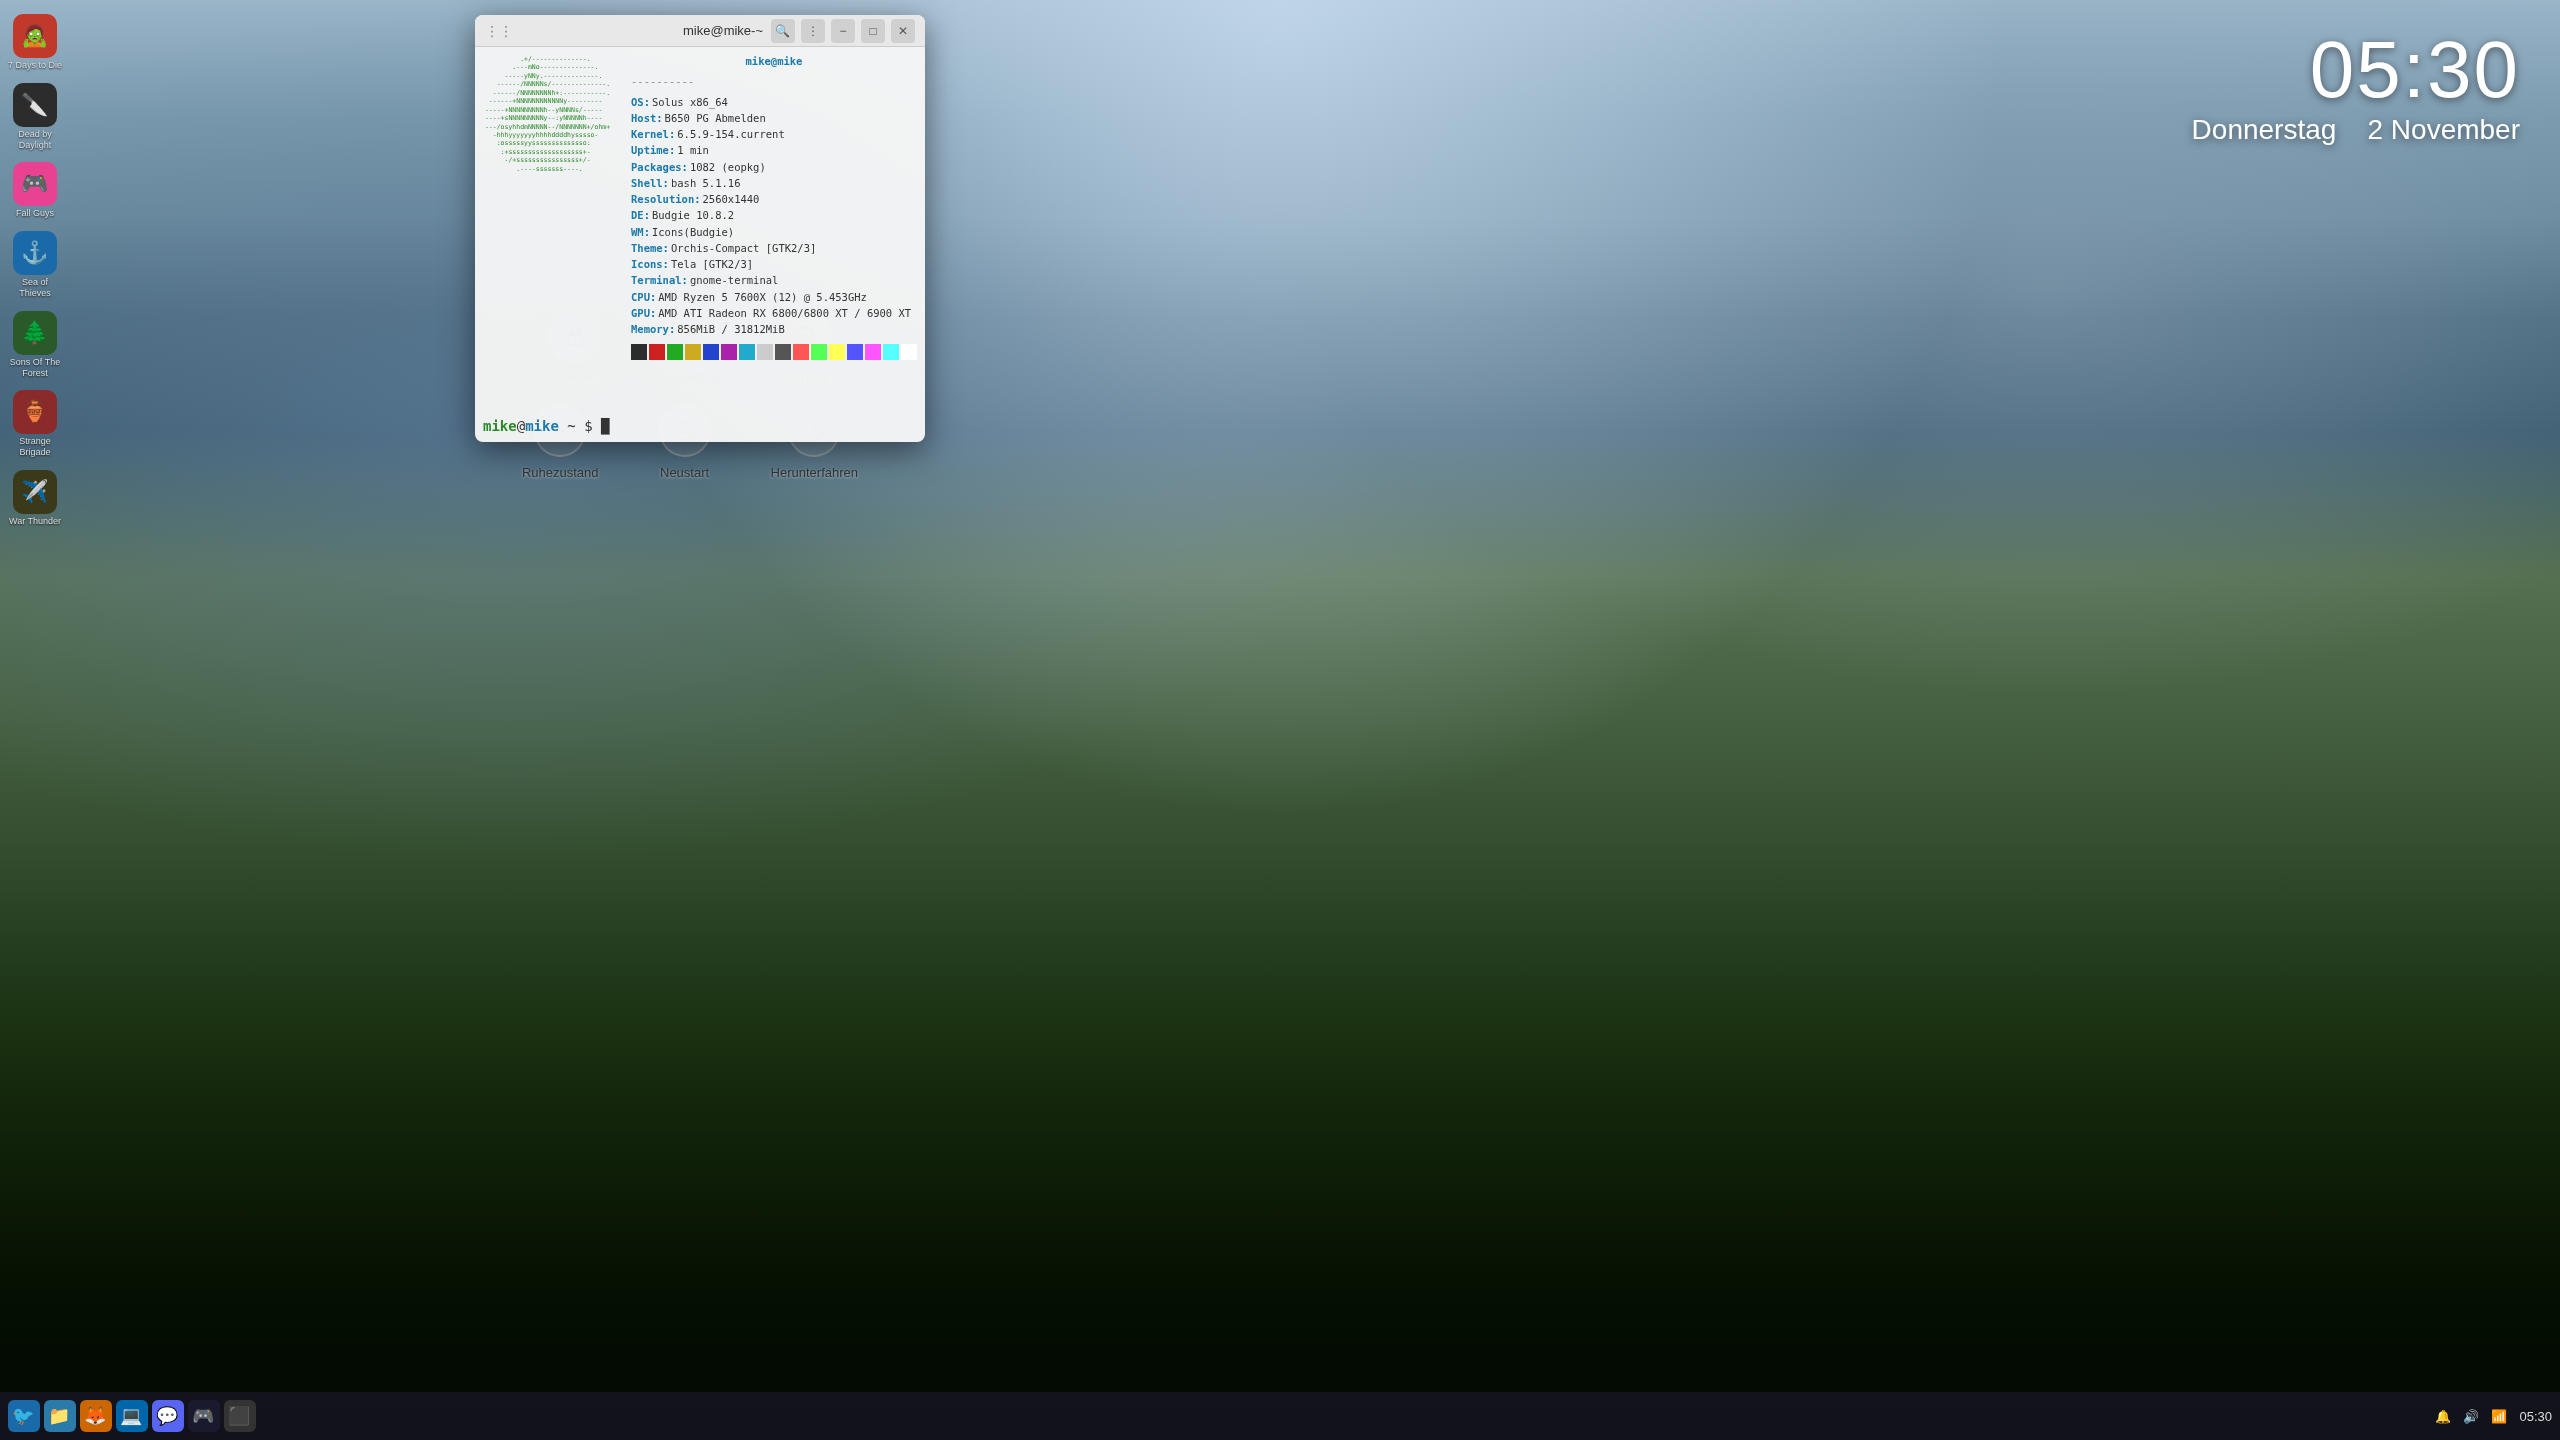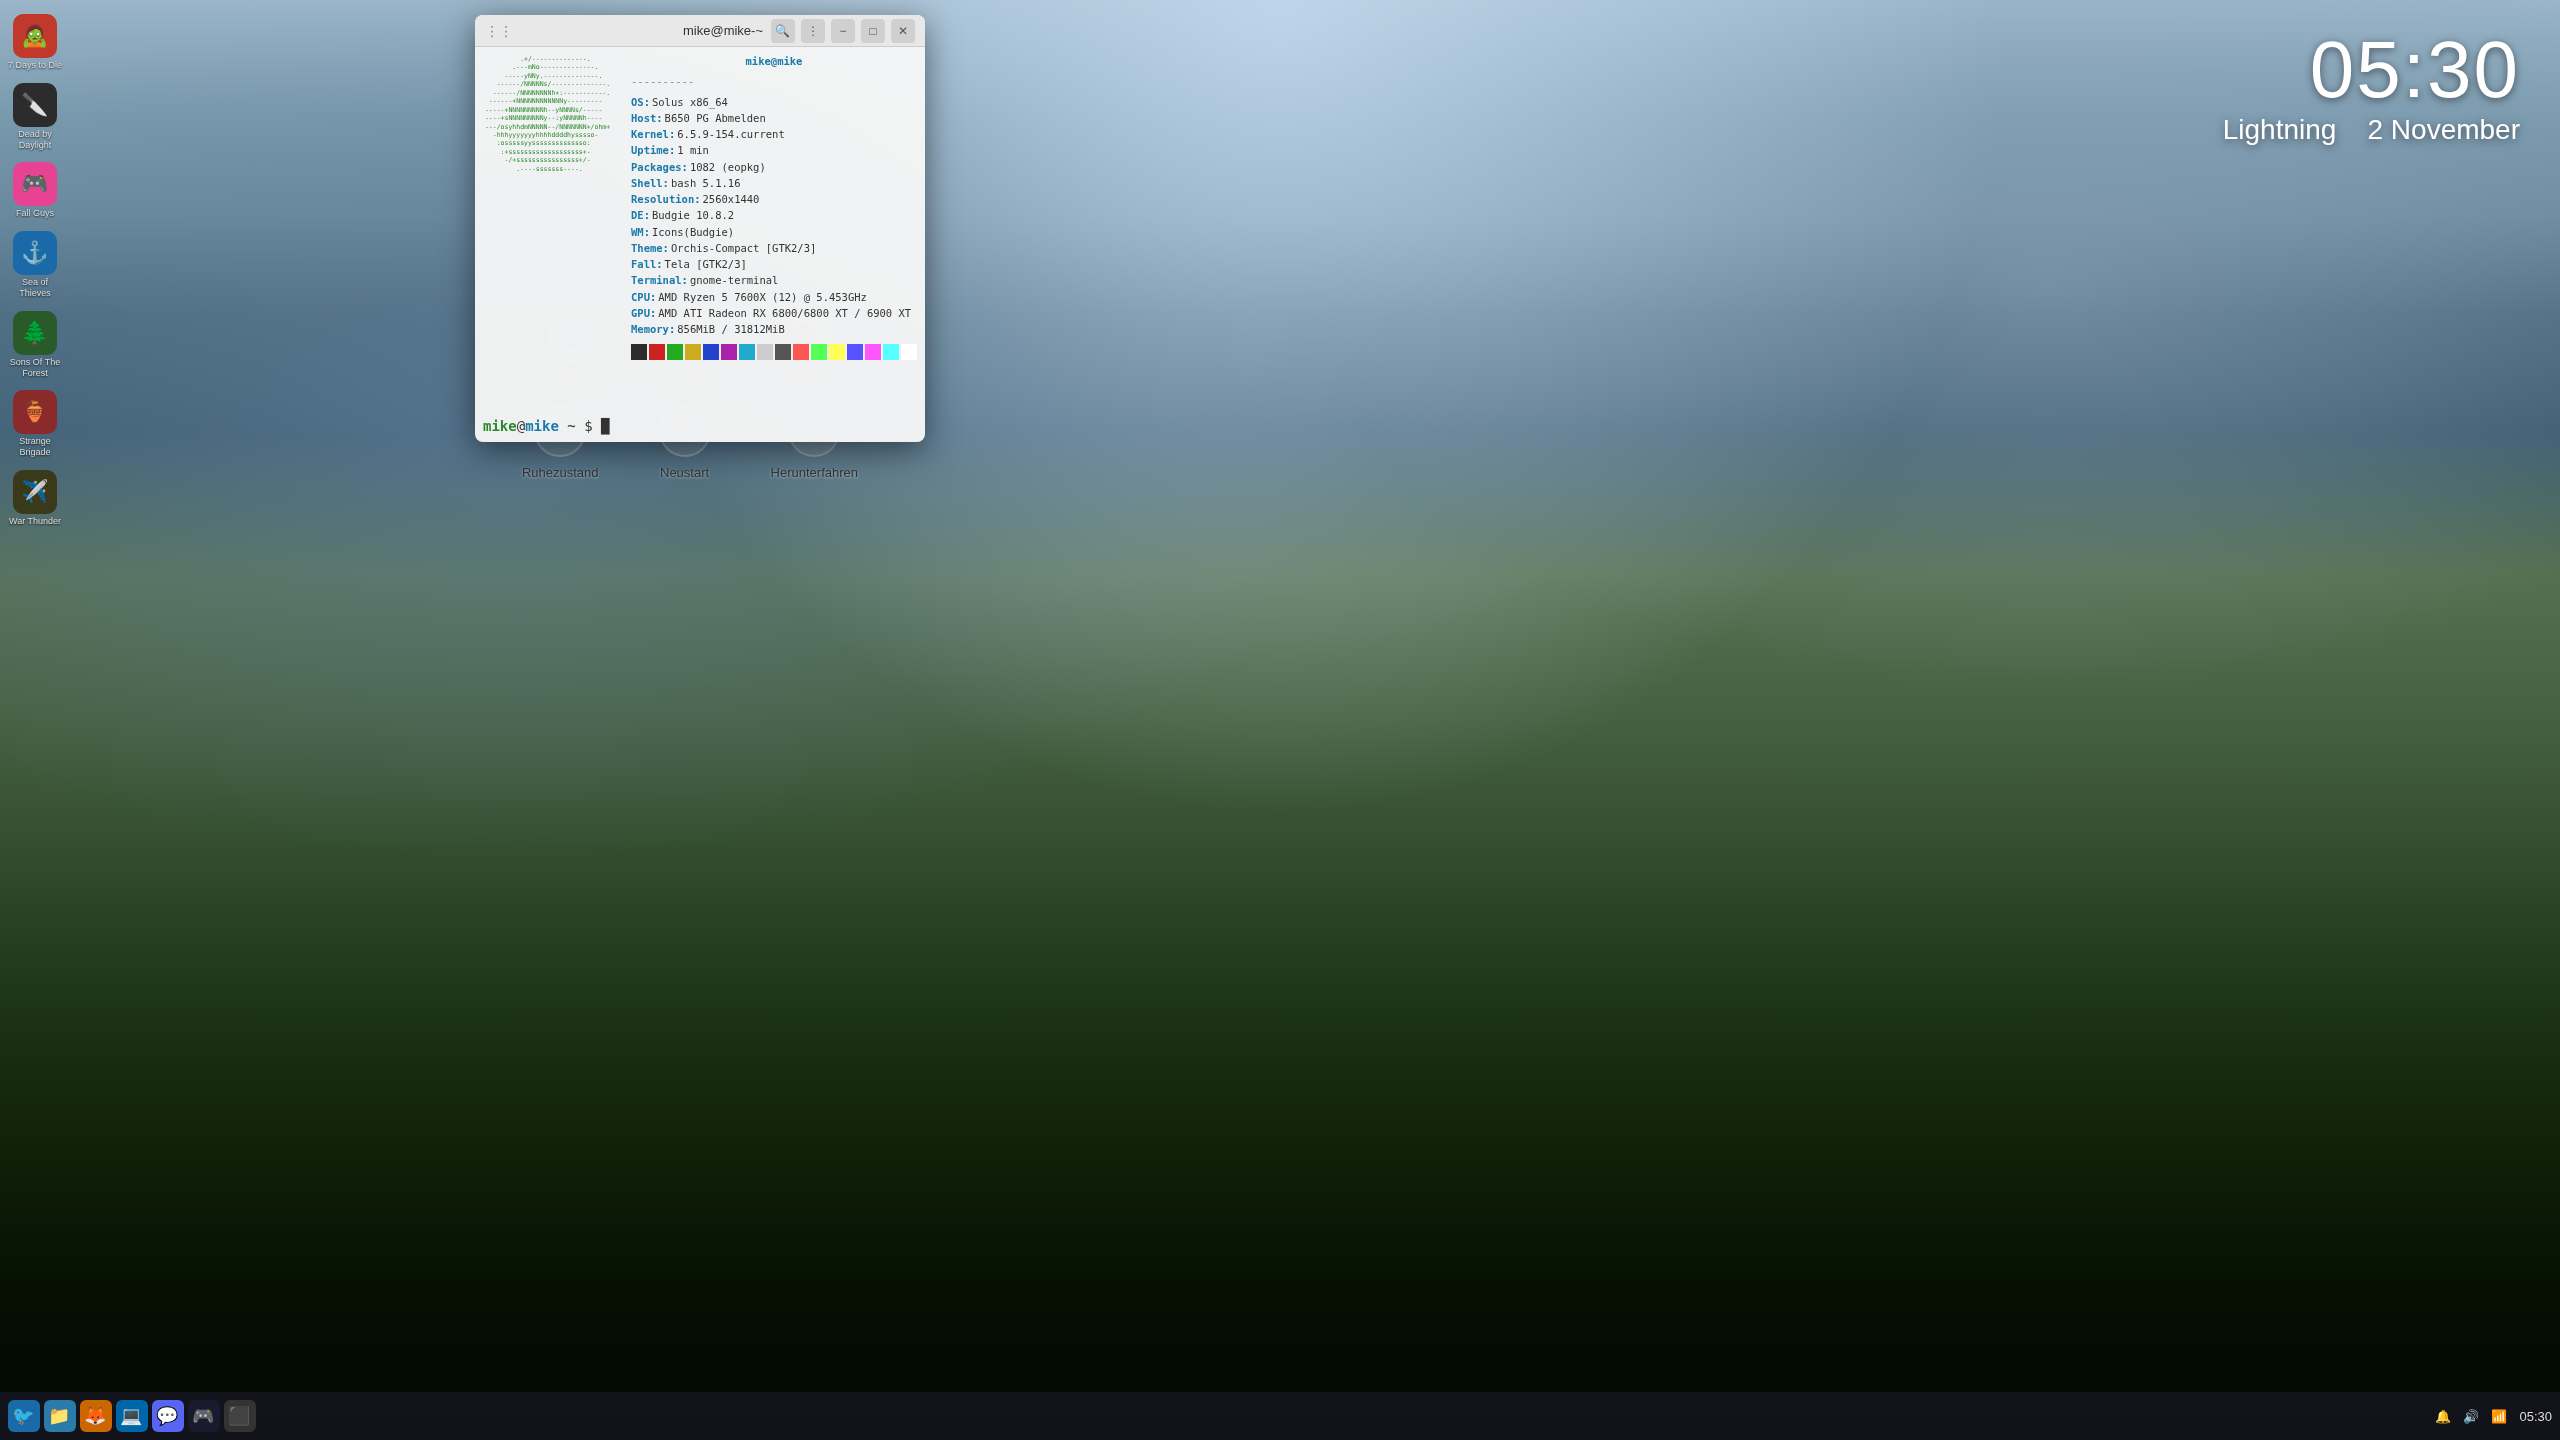--- a/index.html
+++ b/index.html
@@ -335,21 +335,21 @@
     <div class="app-icon-box" style="background:#3a3a1a">
       <span style="font-size:22px;">✈️</span>
     </div>
     <span class="app-label">War Thunder</span>
   </div>
     </div>
 
   <div id="clock-widget">
     <div class="clock-time">05:30</div>
     <div class="clock-date">
-      <span>Lightning</span>
+      <span>Donnerstag</span>
       &nbsp;&nbsp;
       <span>2 November</span>
     </div>
   </div>
 
   <div id="terminal-window">
     <div class="terminal-titlebar">
       <span style="font-size:14px; color:#888;">⋮⋮</span>
       <span class="titlebar-title">mike@mike-~</span>
       <div class="titlebar-actions">
@@ -416,21 +416,21 @@
         </div>
         <div class="sys-row">
           <span class="sys-label">WM:</span>
           <span class="sys-value">Icons(Budgie)</span>
         </div>
         <div class="sys-row">
           <span class="sys-label">Theme:</span>
           <span class="sys-value">Orchis-Compact [GTK2/3]</span>
         </div>
         <div class="sys-row">
-          <span class="sys-label">Fall:</span>
+          <span class="sys-label">Icons:</span>
           <span class="sys-value">Tela [GTK2/3]</span>
         </div>
         <div class="sys-row">
           <span class="sys-label">Terminal:</span>
           <span class="sys-value">gnome-terminal</span>
         </div>
         <div class="sys-row">
           <span class="sys-label">CPU:</span>
           <span class="sys-value">AMD Ryzen 5 7600X (12) @ 5.453GHz</span>
         </div>

